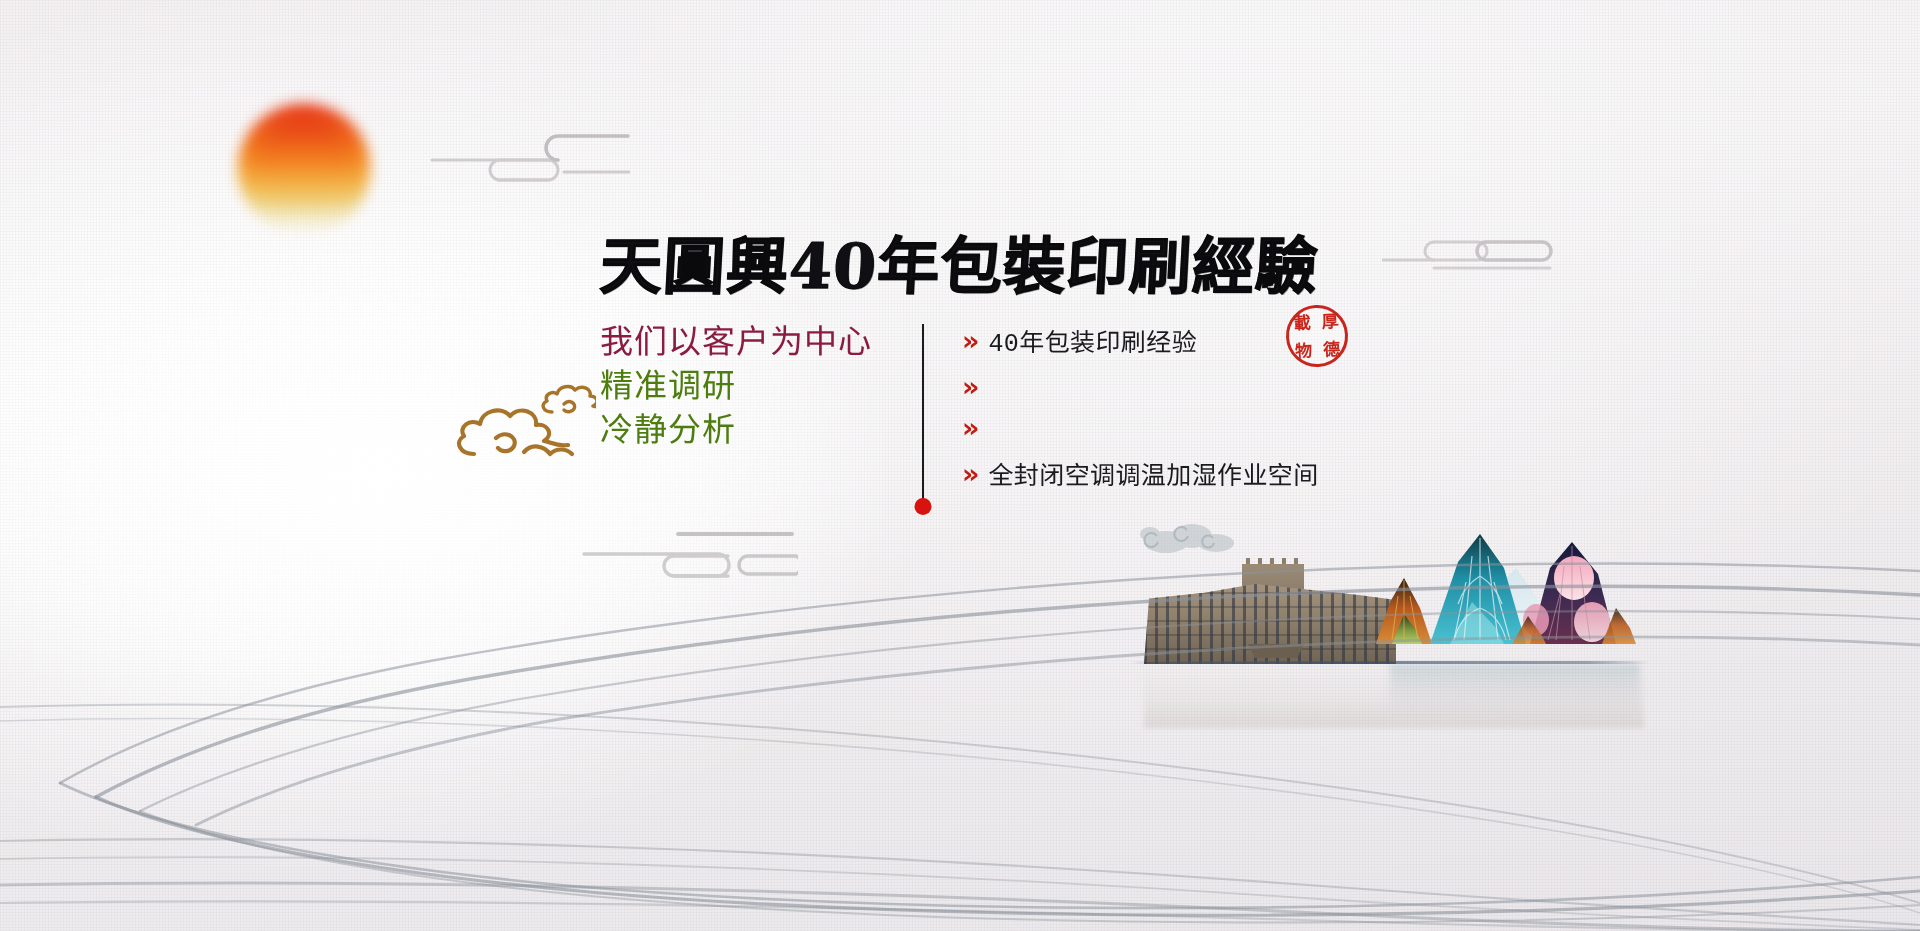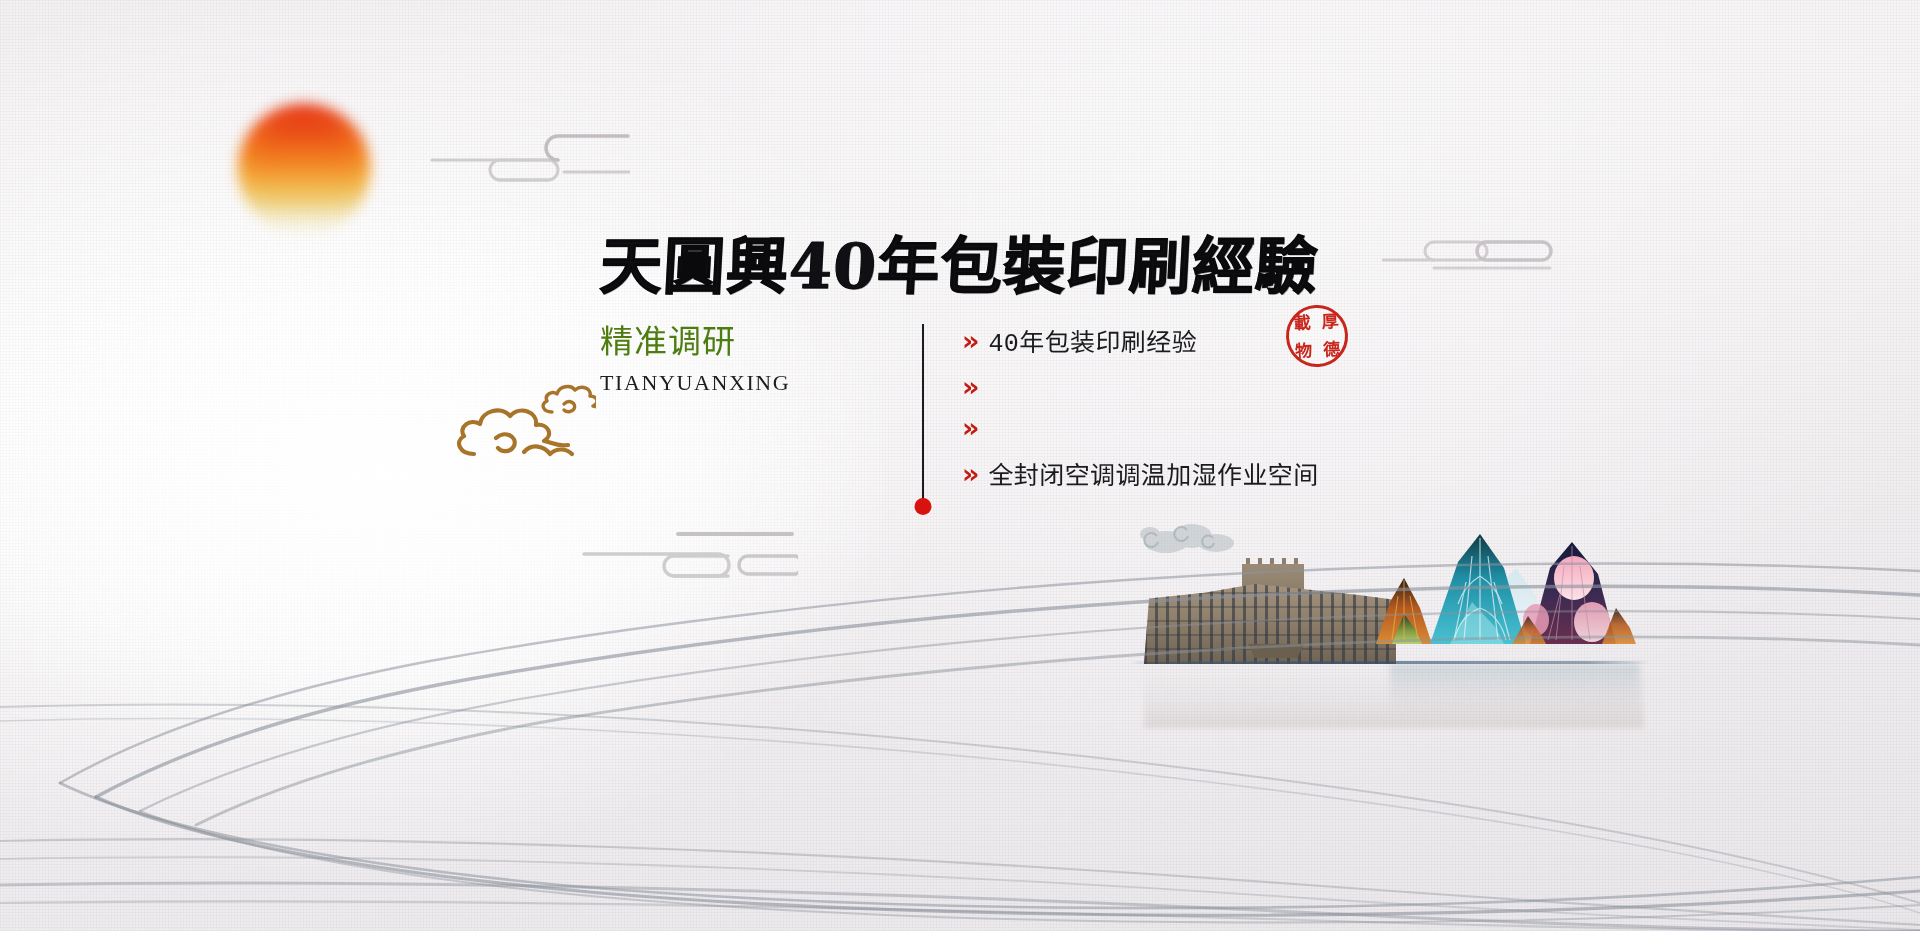--- a/index.html
+++ b/index.html
@@ -515,22 +515,23 @@
     </g>
   </svg>
 
   <div class="content">
 
     <div class="headline">天圓興40年包裝印刷經驗</div>
 
     <div class="columns">
 
       <div class="slogan">
+        <div class="slogan-line l1">我们以客户为中心</div>
         <div class="slogan-line l2">精准调研</div>
-        <div class="slogan-pinyin">TIANYUANXING</div>
+        <div class="slogan-line l3">冷静分析</div>
       </div>
 
       <div class="divider-wrap">
         <div class="divider-line"></div>
         <div class="divider-dot"></div>
       </div>
 
       <div class="features">
         <div class="feature-item">
           <span class="feature-chev">»</span>

